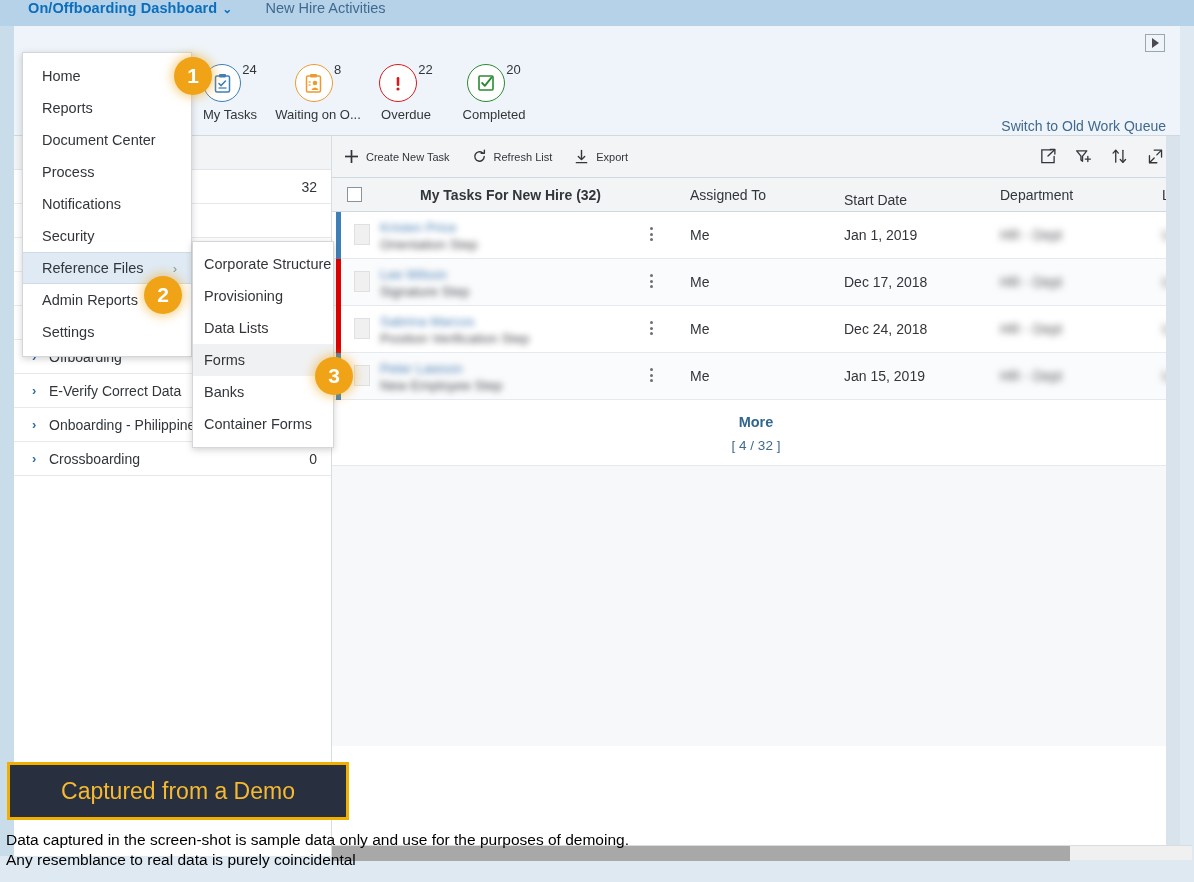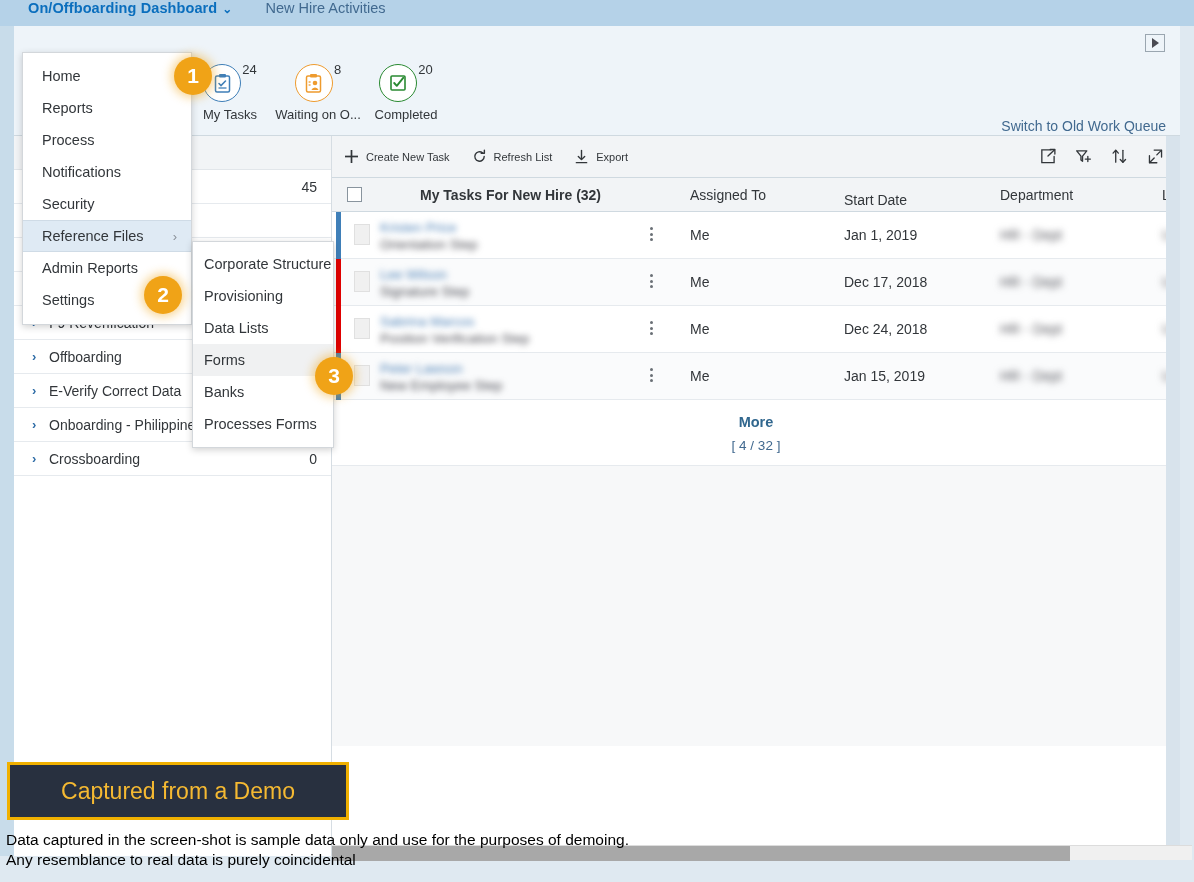--- a/index.html
+++ b/index.html
@@ -423,20 +423,32 @@
                 <path d="M7.4 17 a3.8 3.8 0 0 1 7.2 0" fill="#ee9b2e"></path>
                 <line x1="4.6" y1="9" x2="6.6" y2="9" stroke="#ee9b2e" stroke-width="1.3"></line>
                 <line x1="4.6" y1="12" x2="6.6" y2="12" stroke="#ee9b2e" stroke-width="1.3"></line>
               </svg>
             </div>
             <span class="kpi-num">8</span>
           </div>
           <div class="kpi-label">Waiting on O...</div>
         </div>
 
+        <div class="kpi red">
+          <div class="kpi-circlewrap">
+            <div class="kpi-circle">
+              <svg width="16" height="21" viewBox="0 0 16 21">
+                <rect x="6.7" y="4" width="2.6" height="9" rx="1.2" fill="#d41c1c"></rect>
+                <circle cx="8" cy="16" r="1.6" fill="#d41c1c"></circle>
+              </svg>
+            </div>
+            <span class="kpi-num">22</span>
+          </div>
+          <div class="kpi-label">Overdue</div>
+        </div>
 
         <div class="kpi green">
           <div class="kpi-circlewrap">
             <div class="kpi-circle">
               <svg width="20" height="20" viewBox="0 0 20 20">
                 <rect x="3" y="3" width="14" height="14" rx="1" fill="none" stroke="#2a8a32" stroke-width="1.6"></rect>
                 <path d="M6.2 10 l2.6 2.8 l6.4 -8" fill="none" stroke="#2a8a32" stroke-width="1.9" stroke-linecap="round" stroke-linejoin="round"></path>
               </svg>
             </div>
             <span class="kpi-num">20</span>
@@ -448,21 +460,21 @@
 
       <div class="switch-link">Switch to Old Work Queue</div>
     </div>
 
     <div class="sidebar">
       <div class="sidebar-head">Processes</div>
 
       <div class="sb-row total">
         <span class="chev">⌄</span>
         <span class="lbl"></span>
-        <span class="cnt">45</span>
+        <span class="cnt">32</span>
       </div>
 
       <div class="sb-checkrow">
         <span class="sb-checkbox"></span>
         <span>Notifications</span>
       </div>
 
       <div class="sb-row">
         <span class="chev">›</span>
         <span class="lbl">I-9 3 Business-Days</span>
@@ -663,20 +675,23 @@
     </div>
 
     <div class="menu1">
       <div class="mi">
         <span>Home</span>
       </div>
       <div class="mi">
         <span>Reports</span>
       </div>
       <div class="mi">
+        <span>Document Center</span>
+      </div>
+      <div class="mi">
         <span>Process</span>
       </div>
       <div class="mi">
         <span>Notifications</span>
       </div>
       <div class="mi">
         <span>Security</span>
       </div>
       <div class="mi active">
         <span>Reference Files</span>
@@ -700,21 +715,21 @@
       <div class="mi2">
         <span>Data Lists</span>
       </div>
       <div class="mi2 active">
         <span>Forms</span>
       </div>
       <div class="mi2">
         <span>Banks</span>
       </div>
       <div class="mi2">
-        <span>Processes Forms</span>
+        <span>Container Forms</span>
       </div>
     </div>
 
     <div class="badge" id="badge1">1</div>
     <div class="badge" id="badge2">2</div>
     <div class="badge" id="badge3">3</div>
 
   </div>
 
   <div class="h-scroll-track">

